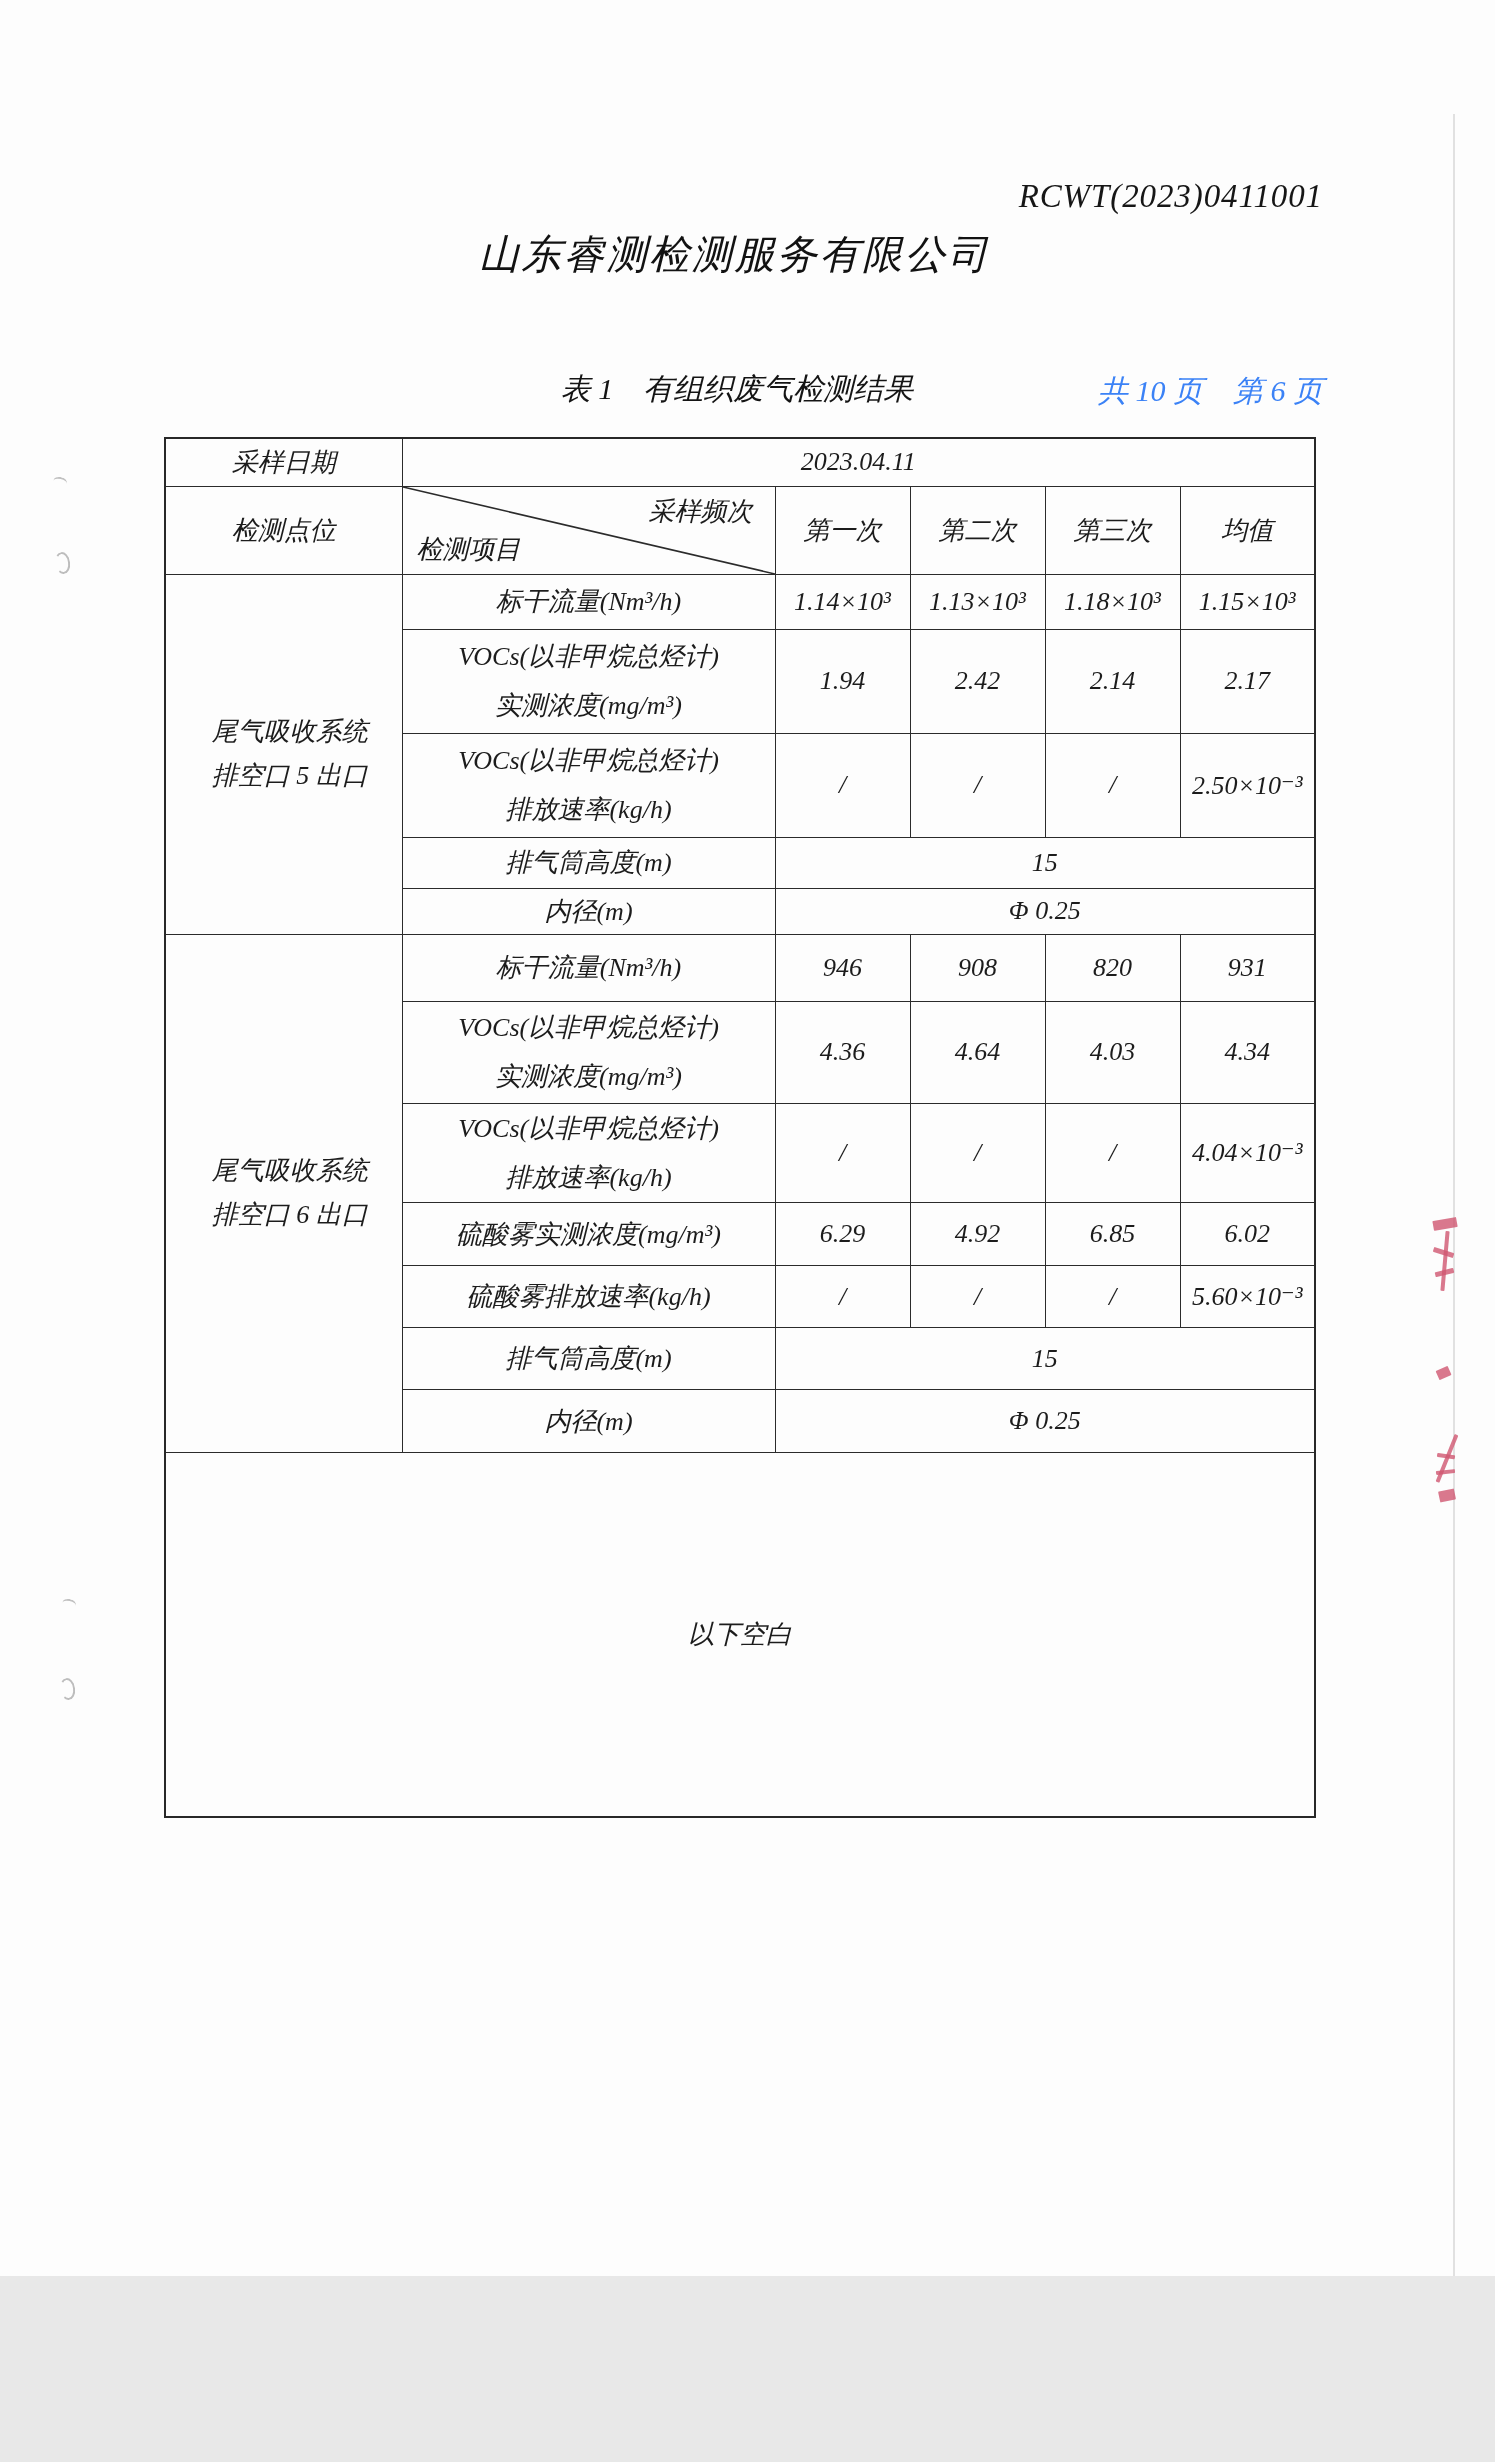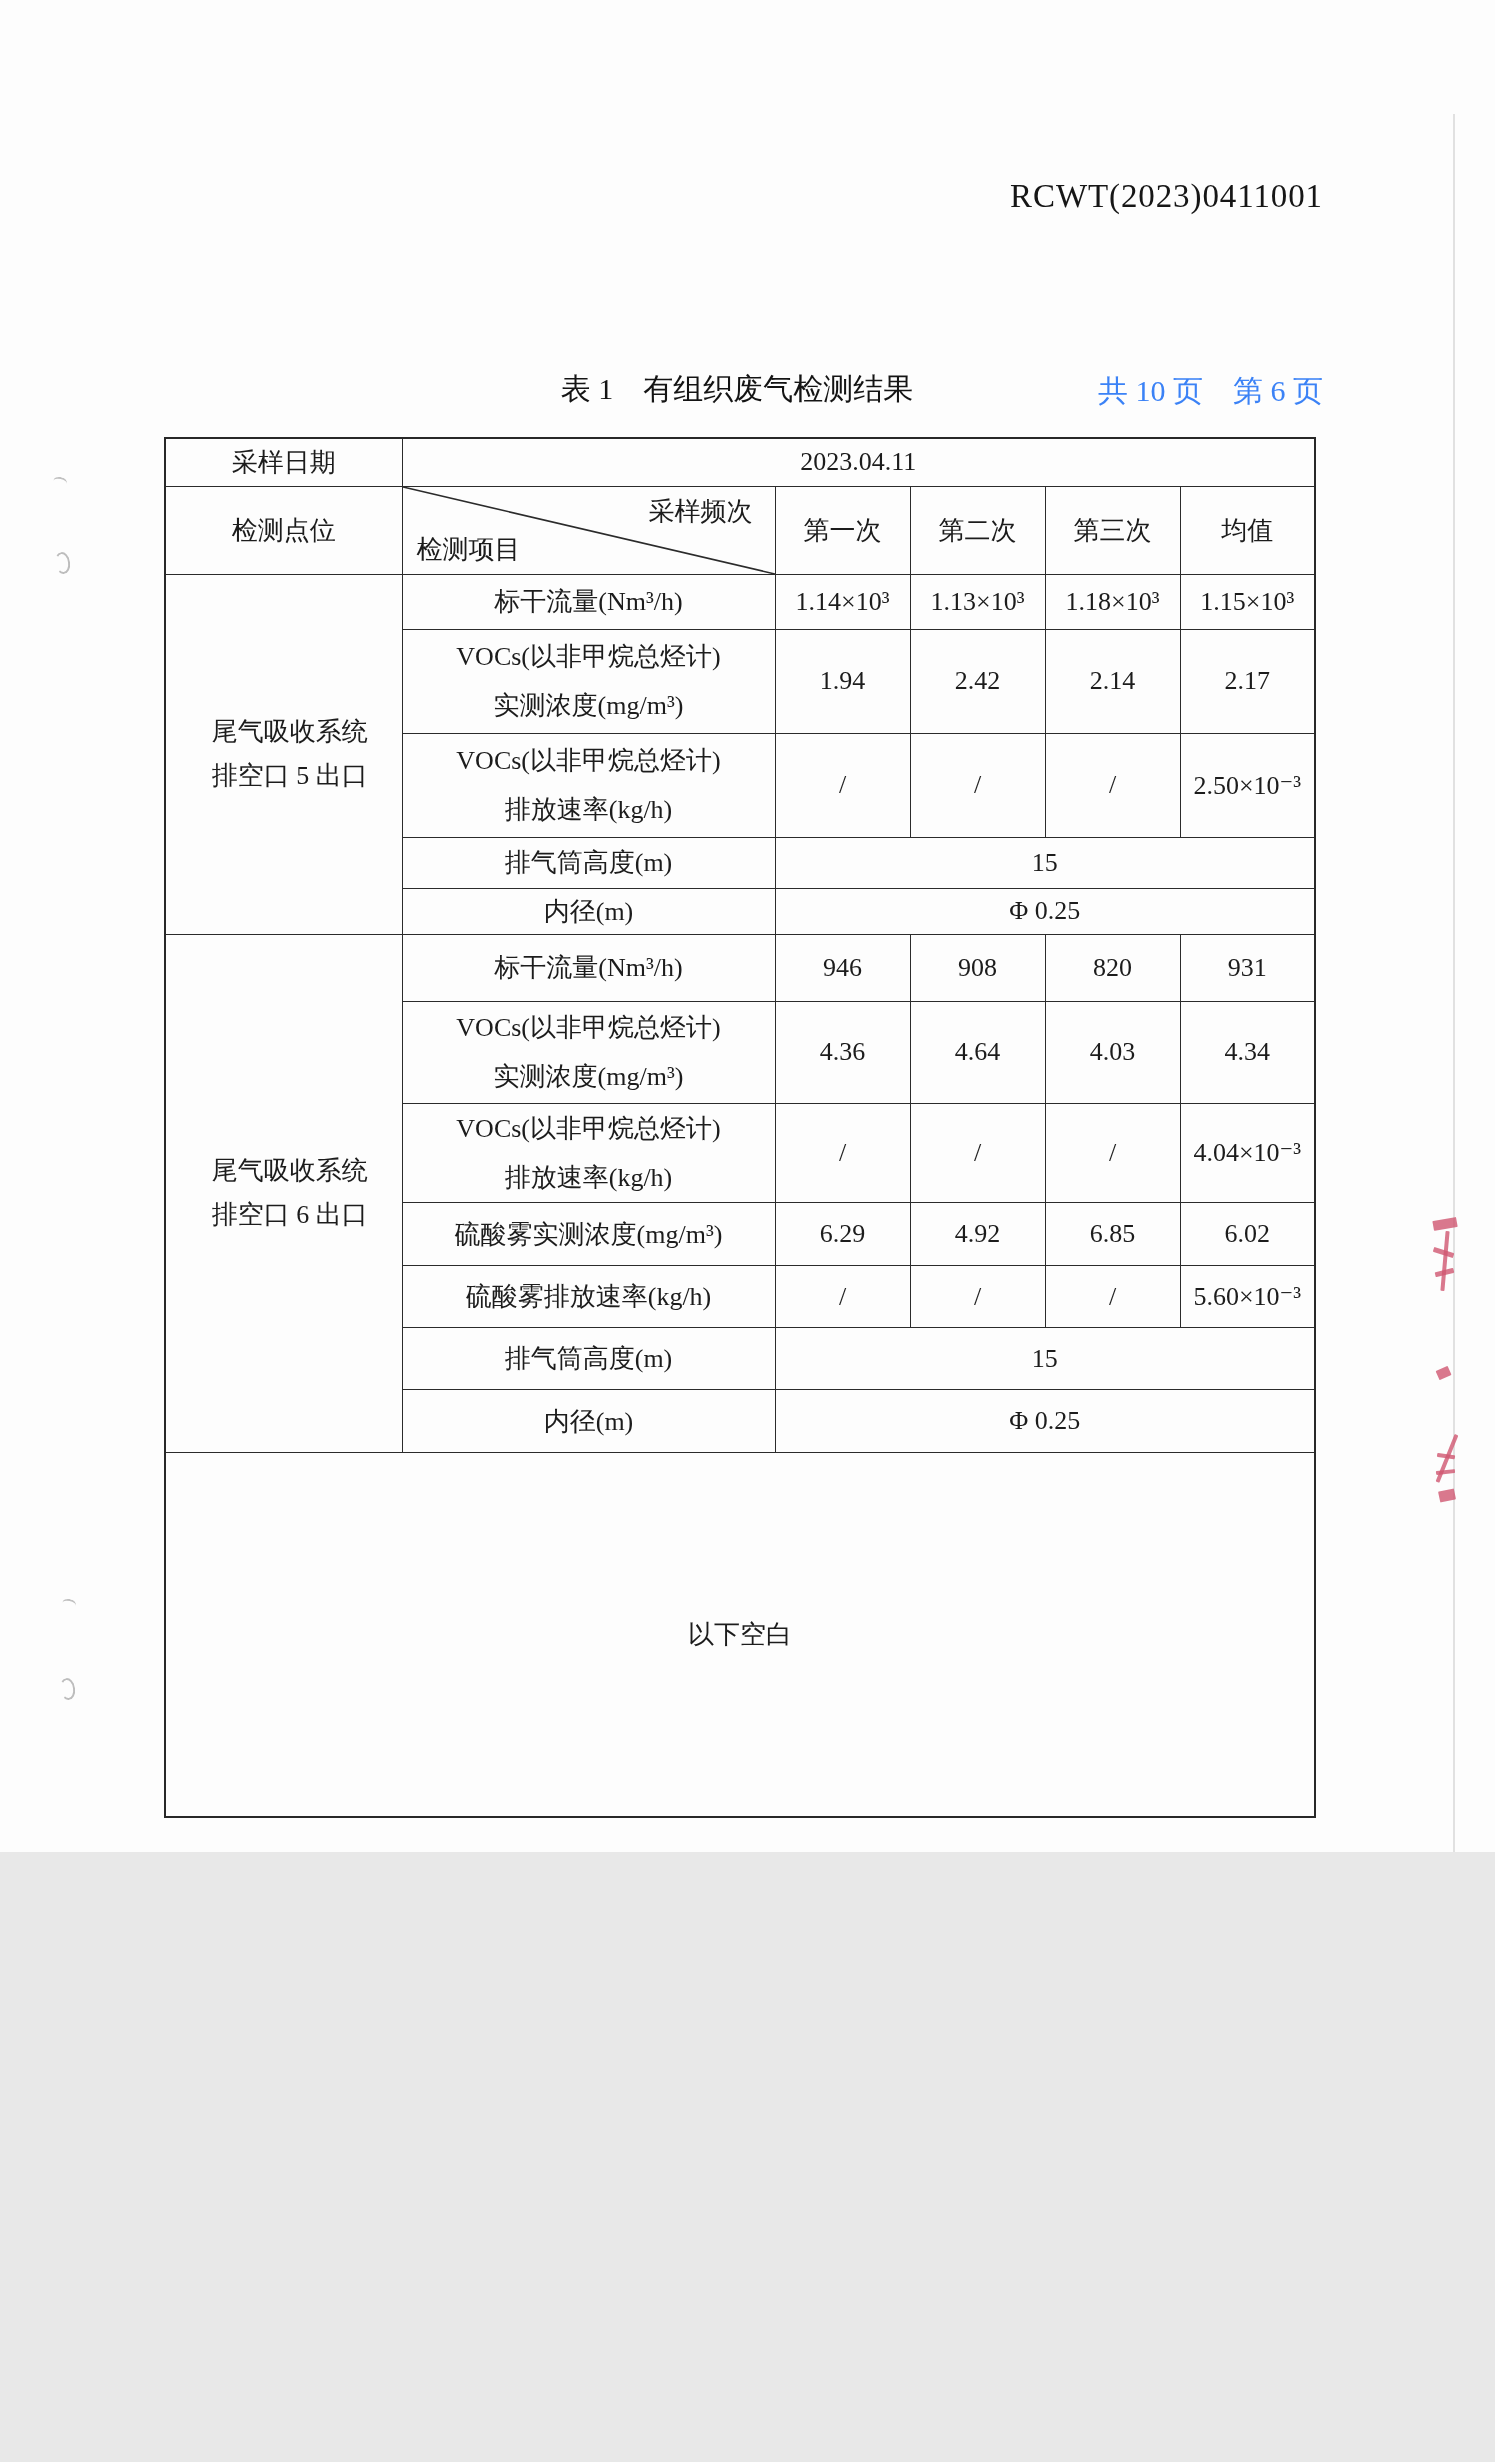--- a/index.html
+++ b/index.html
@@ -1,24 +1,25 @@
 <!DOCTYPE html>
 <html style="font-size:14px"><head>
 <meta charset="utf-8">
 <style>
   html, body { margin: 0; padding: 0; background: #e8e8e8; }
   .page {
     position: relative;
     width: 1495px;
-    height: 1852px;
+    height: 2276px;
     margin: 0 auto;
     background: #fdfdfd;
     overflow: hidden;
     font-family: "Liberation Serif", "DejaVu Serif", serif;
     color: #1c1c1c;
+    font-style: italic;
   }
 
   
   .report-code {
     position: absolute;
     top: 178px; right: 172px;
     font-size: 33px;
     letter-spacing: 0.9px;
     color: #161616;
   }
@@ -138,20 +139,21 @@
   .pencil-2 { left: 55px; top: 552px; }
   .pencil-3 { left: 62px; top: 1599px; }
   .pencil-4 { left: 60px; top: 1678px; }
 </style>
 </head>
 <body>
 
 <div class="page">
 
   <div class="report-code">RCWT(2023)0411001</div>
+  <div class="company-name">山东睿测检测服务有限公司</div>
 
   <div class="caption-line">
     <div class="table-caption">表 1　有组织废气检测结果</div>
     <div class="page-info">共 10 页　第 6 页</div>
   </div>
 
   <table class="results">
     <colgroup>
       <col style="width:237px">
         <col style="width:373px">

